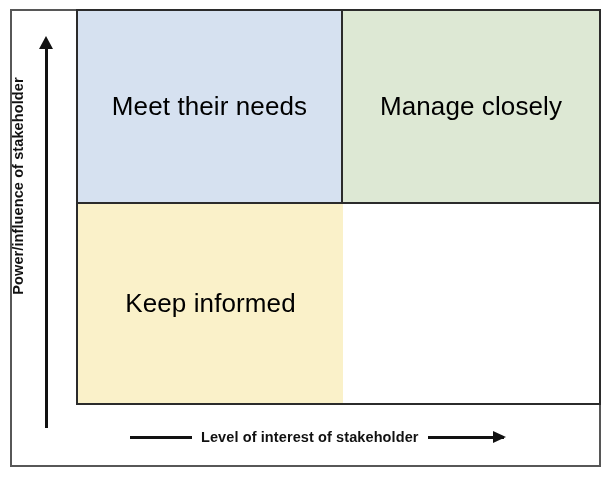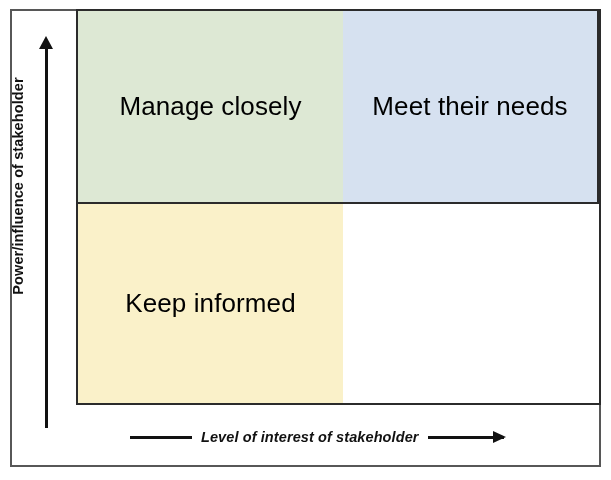--- a/index.html
+++ b/index.html
@@ -123,21 +123,20 @@
 
   
   .x-axis {
     position: absolute;
     left: 130px;
     top: 424px;
     width: 420px;
     height: 26px;
     display: flex;
     align-items: center;
-    font-style: italic;
   }
   .x-axis-lead {
     width: 62px;
     height: 3px;
     background: #111111;
     flex: none;
   }
   .x-axis-label {
     font-size: 14.5px;
     font-weight: bold;
@@ -172,26 +171,26 @@
   <div class="outer-frame"></div>
 
   <div class="y-axis">
     <div class="y-axis-arrow"></div>
     <div class="y-axis-line"></div>
   </div>
   <div class="y-axis-label">Power/influence of stakeholder</div>
 
   <div class="matrix-grid">
 
+    <div class="cell cell-tl">
+      <span class="cell-label">Meet their needs</span>
+    </div>
+
     <div class="cell cell-tr">
       <span class="cell-label">Manage closely</span>
-    </div>
-
-    <div class="cell cell-tl">
-      <span class="cell-label">Meet their needs</span>
     </div>
 
 
     <div class="cell cell-br">
       <span class="cell-label">Keep informed</span>
     </div>
 
   </div>
 
   <div class="x-axis">

